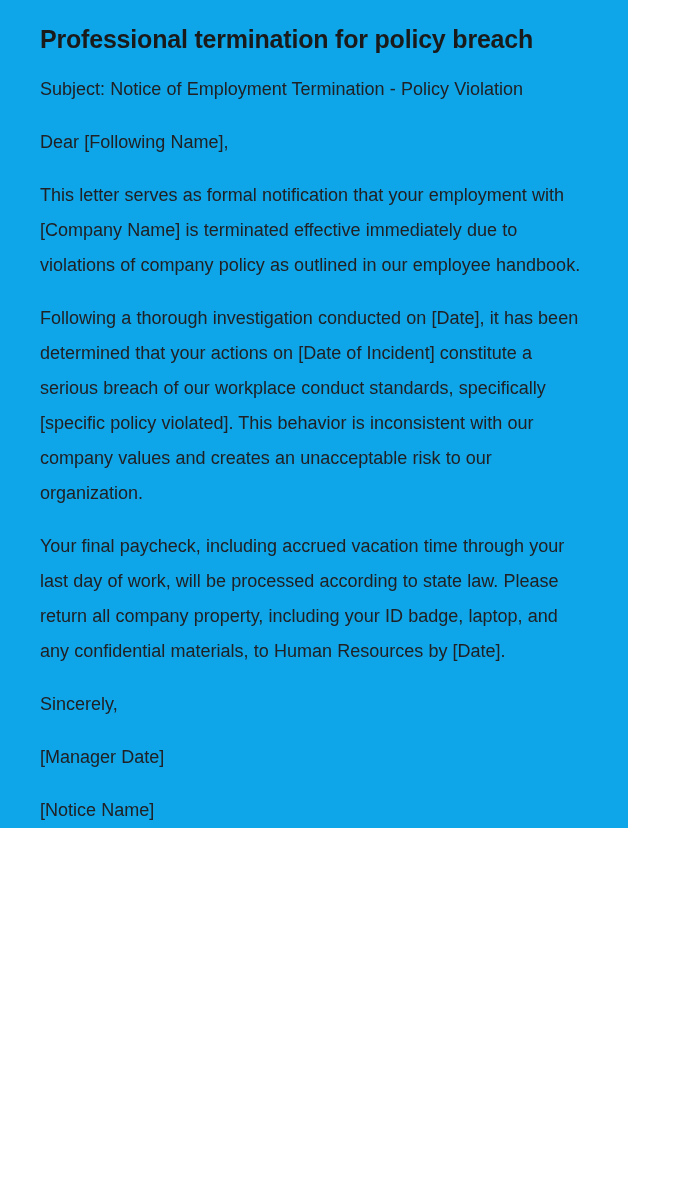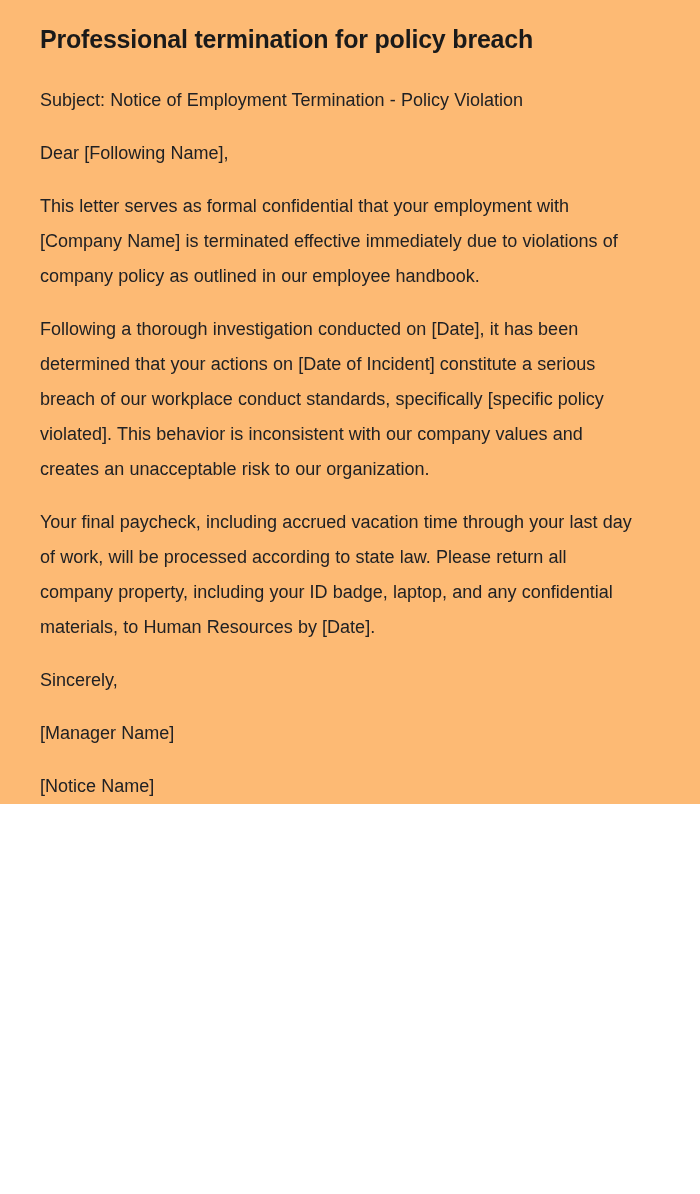--- a/index.html
+++ b/index.html
@@ -8,37 +8,37 @@
     background: #ffffff;
   }
   body {
     width: 700px;
     min-height: 1194px;
     font-family: "Liberation Sans", "DejaVu Sans", sans-serif;
     color: #202124;
     -webkit-font-smoothing: antialiased;
   }
   .page {
-    width: 700px;
+    width: 628px;
     box-sizing: border-box;
     padding: 0 40px;
-    background: #fdba74;
+    background: #0ea5e9;
   }
   .doc-title {
     margin: 0;
     padding-top: 23px;
     font-size: 25px;
     line-height: 32px;
     font-weight: 800;
     letter-spacing: -0.2px;
     color: #1a1a1a;
     font-family: "Liberation Sans", "DejaVu Sans", sans-serif;
   }
   .body-block {
-    margin-top: 28px;
+    margin-top: 17px;
   }
   p.para {
     margin: 0 0 18px 0;
     font-size: 18px;
     line-height: 35px;
     font-weight: 400;
     color: #202124;
     letter-spacing: 0px;
     max-width: 604px;
     word-spacing: 0.2px;
@@ -59,29 +59,29 @@
 <div class="page">
 
   <h1 class="doc-title">Professional termination for policy breach</h1>
 
   <div class="body-block">
 
     <p class="para">Subject: Notice of Employment Termination - Policy Violation</p>
 
     <p class="para">Dear [Following Name],</p>
 
-    <p class="para">This letter serves as formal confidential that your employment with [Company Name] is terminated effective immediately due to violations of company policy as outlined in our employee handbook.</p>
+    <p class="para">This letter serves as formal notification that your employment with [Company Name] is terminated effective immediately due to violations of company policy as outlined in our employee handbook.</p>
 
     <p class="para">Following a thorough investigation conducted on [Date], it has been determined that your actions on [Date of Incident] constitute a serious breach of our workplace conduct standards, specifically [specific policy violated]. This behavior is inconsistent with our company values and creates an unacceptable risk to our organization.</p>
 
     <p class="para">Your final paycheck, including accrued vacation time through your last day of work, will be processed according to state law. Please return all company property, including your ID badge, laptop, and any confidential materials, to Human Resources by [Date].</p>
 
 
 
     <p class="para sig-line">Sincerely,</p>
 
-    <p class="para sig-line">[Manager Name]</p>
+    <p class="para sig-line">[Manager Date]</p>
 
 
     <p class="para sig-line">[Notice Name]</p>
 
   </div>
 </div>
 
 </body></html>

